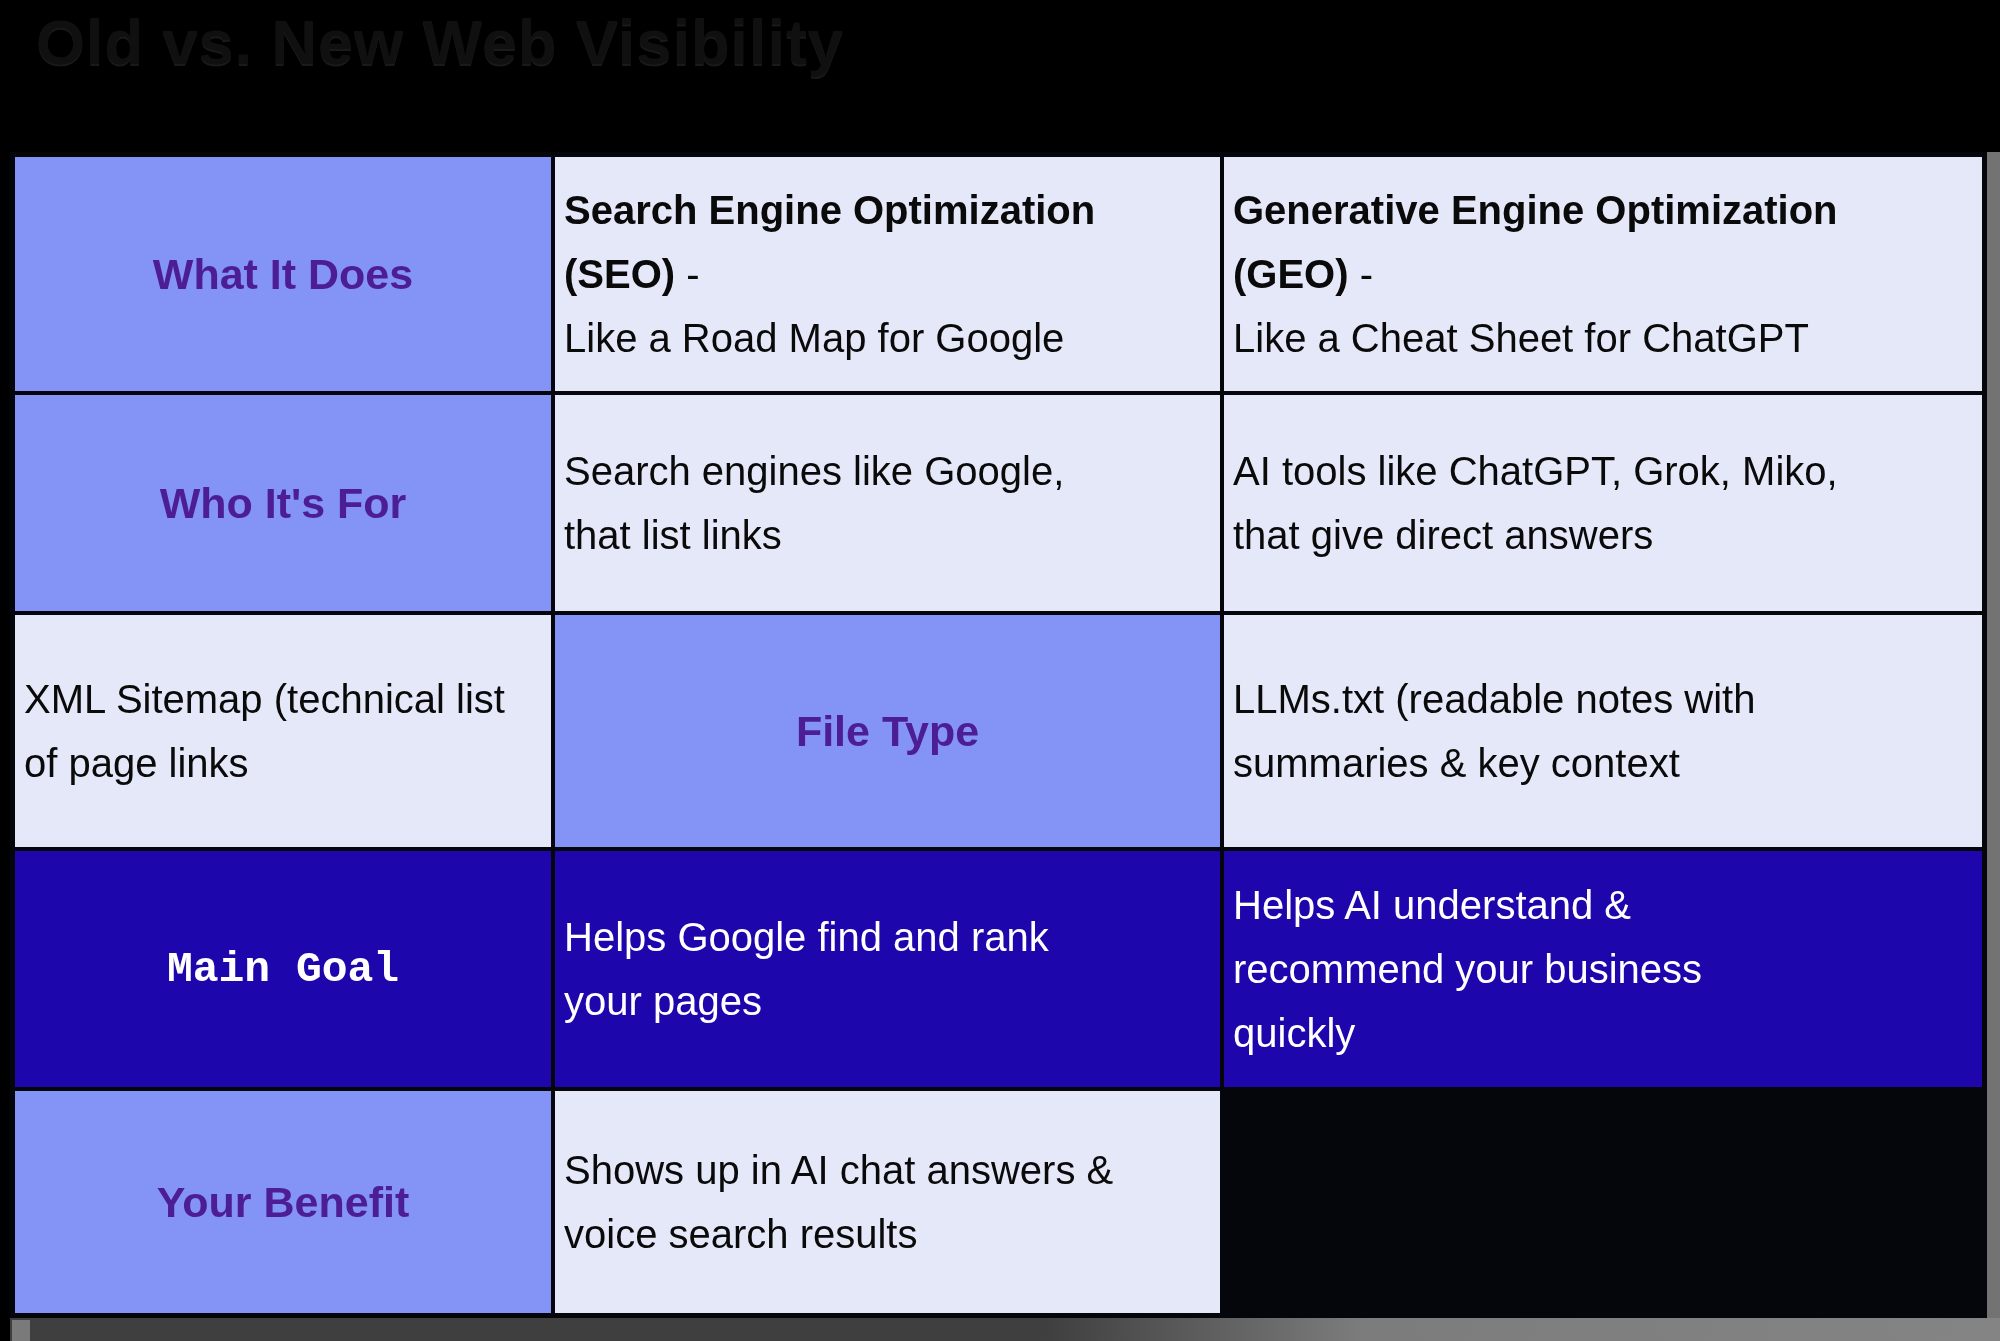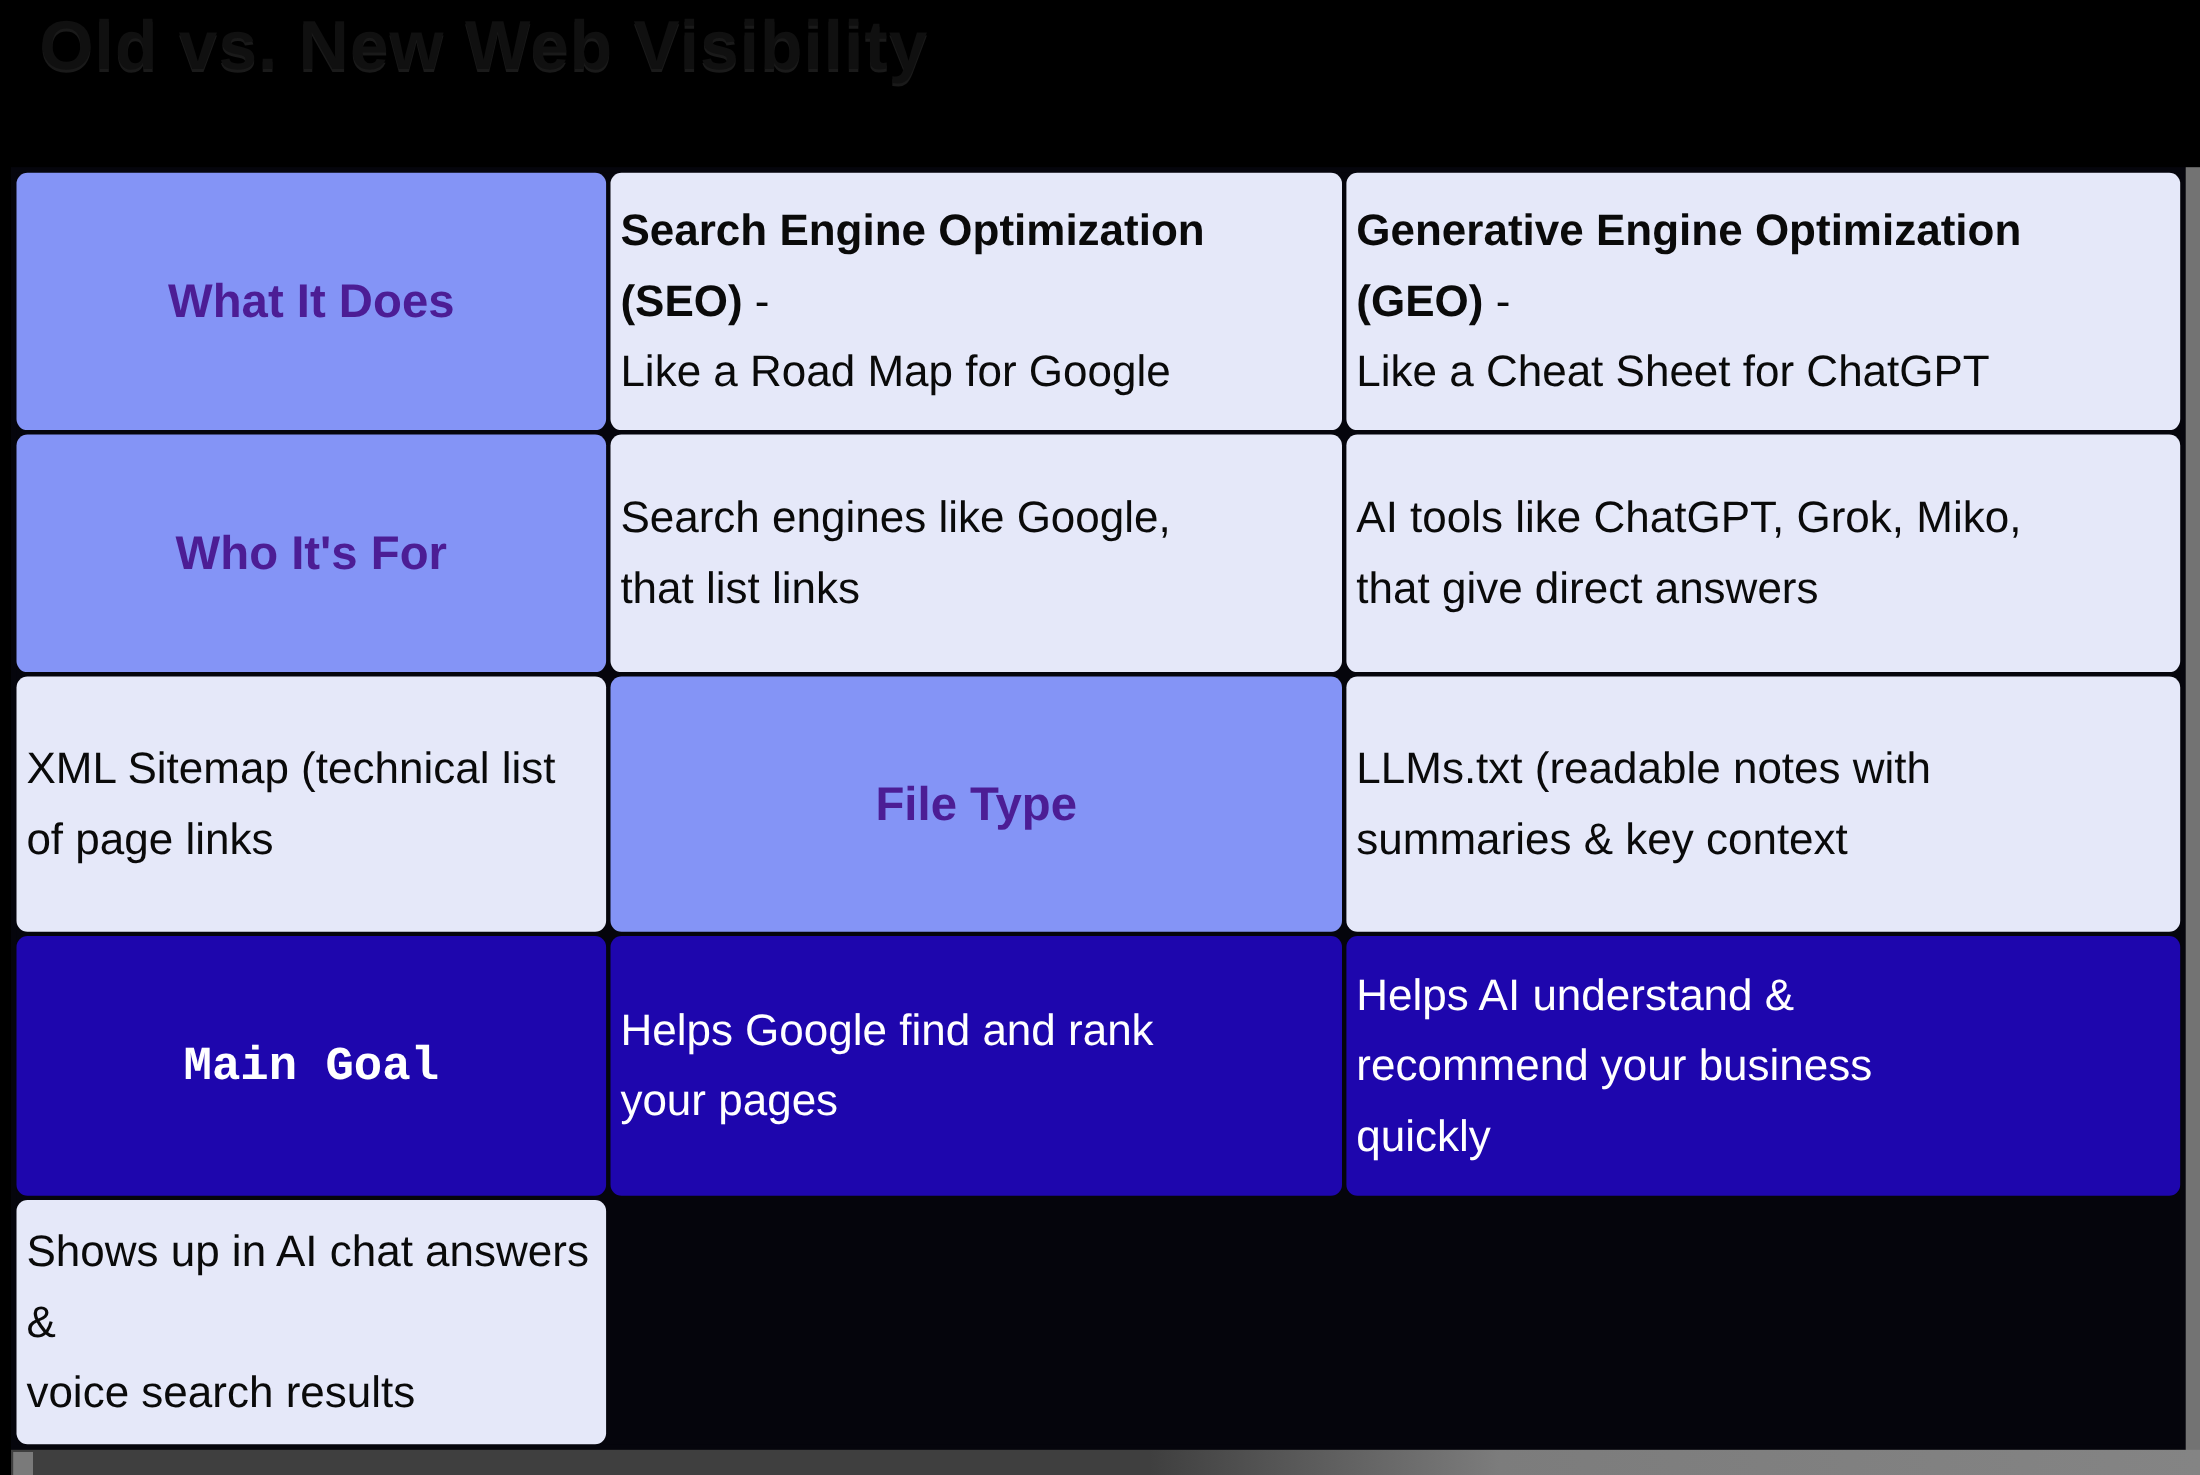--- a/index.html
+++ b/index.html
@@ -65,21 +65,20 @@
     display: grid;
     grid-template-columns: 536px 665px 1fr;
     grid-template-rows: 234px 216px 232px 236px 1fr;
     gap: 4px;
   }
 
   .cell {
     display: flex;
     align-items: center;
     box-sizing: border-box;
-    border-radius: 10px;
   }
 
   .cell.label {
     background: #8494f6;
     justify-content: center;
     text-align: center;
     font-weight: 700;
     font-size: 43px;
     color: #4c1d95;
   }
@@ -143,20 +142,21 @@
   <div class="cell content hl">
     <div class="txt">Helps Google find and rank
 your pages</div>
   </div>
   <div class="cell content hl">
     <div class="txt">Helps AI understand &amp;
 recommend your business
 quickly</div>
   </div>
 
+  <div class="cell label">Your Benefit</div>
   <div class="cell content">
     <div class="txt">Shows up in AI chat answers &amp;
 voice search results</div>
   </div>
 
 </div>
 
 <div class="shadow-right"></div>
 <div class="shadow-bottom">
   <div class="corner-chip"></div>

